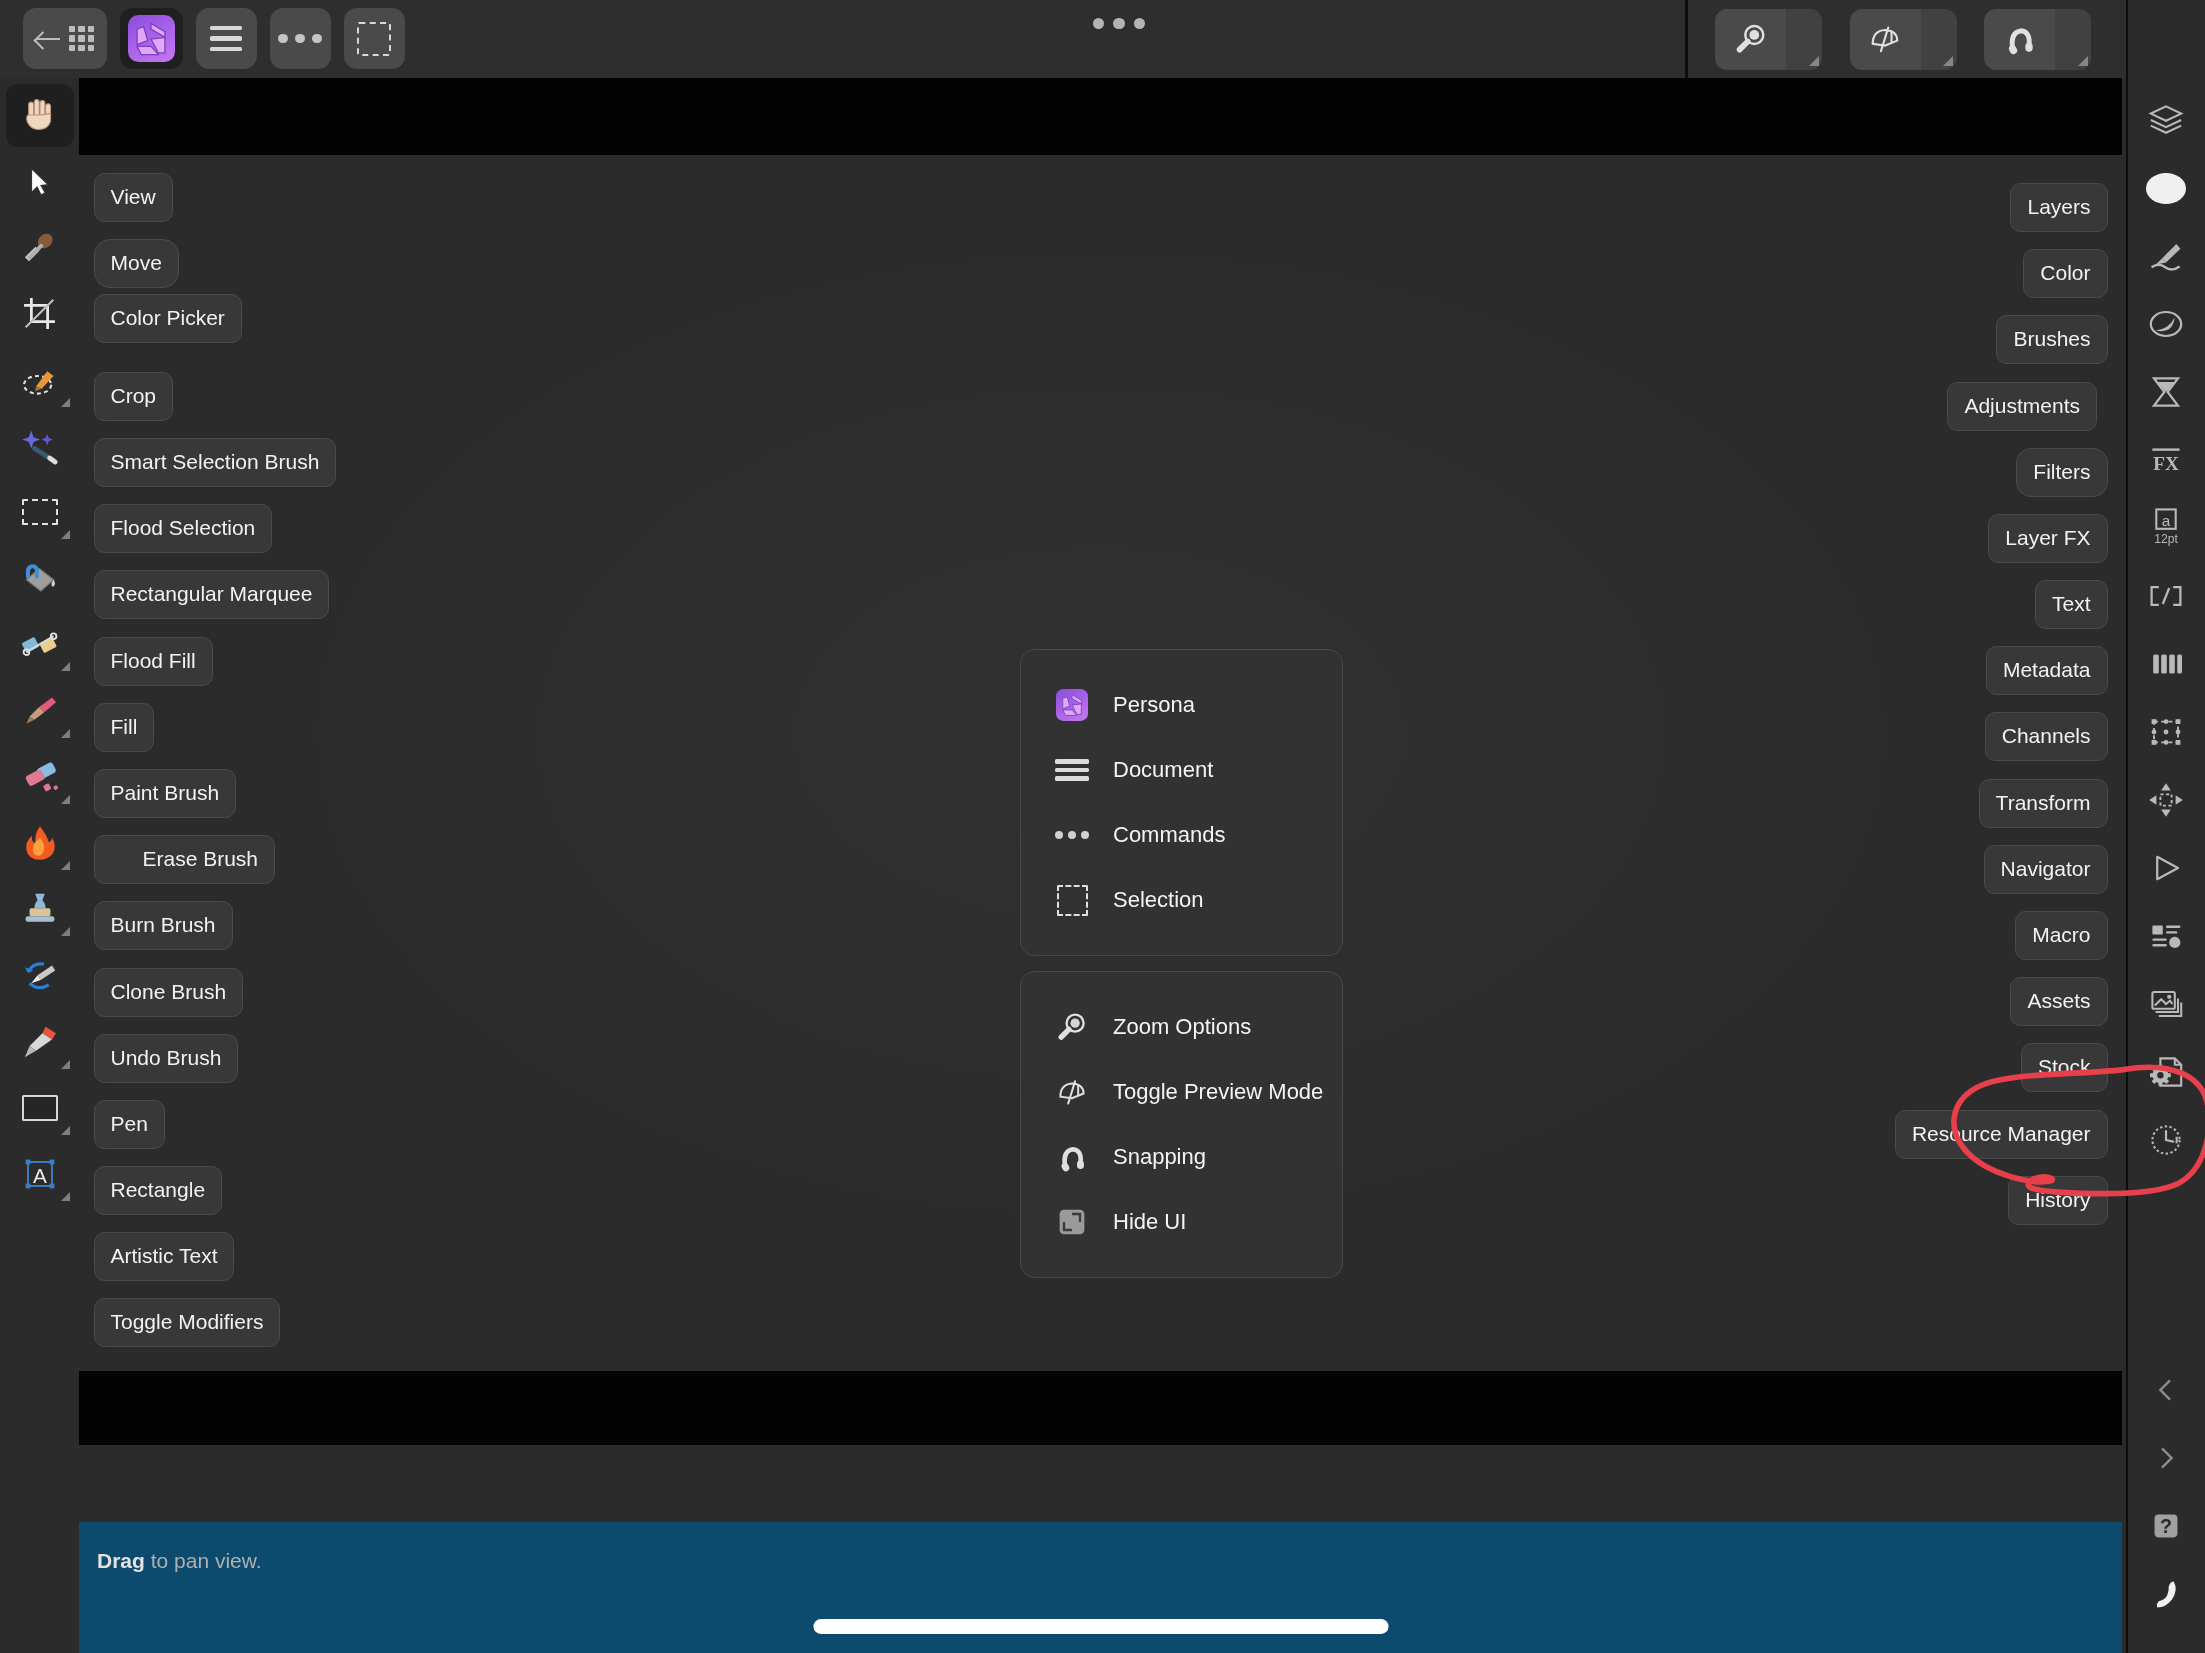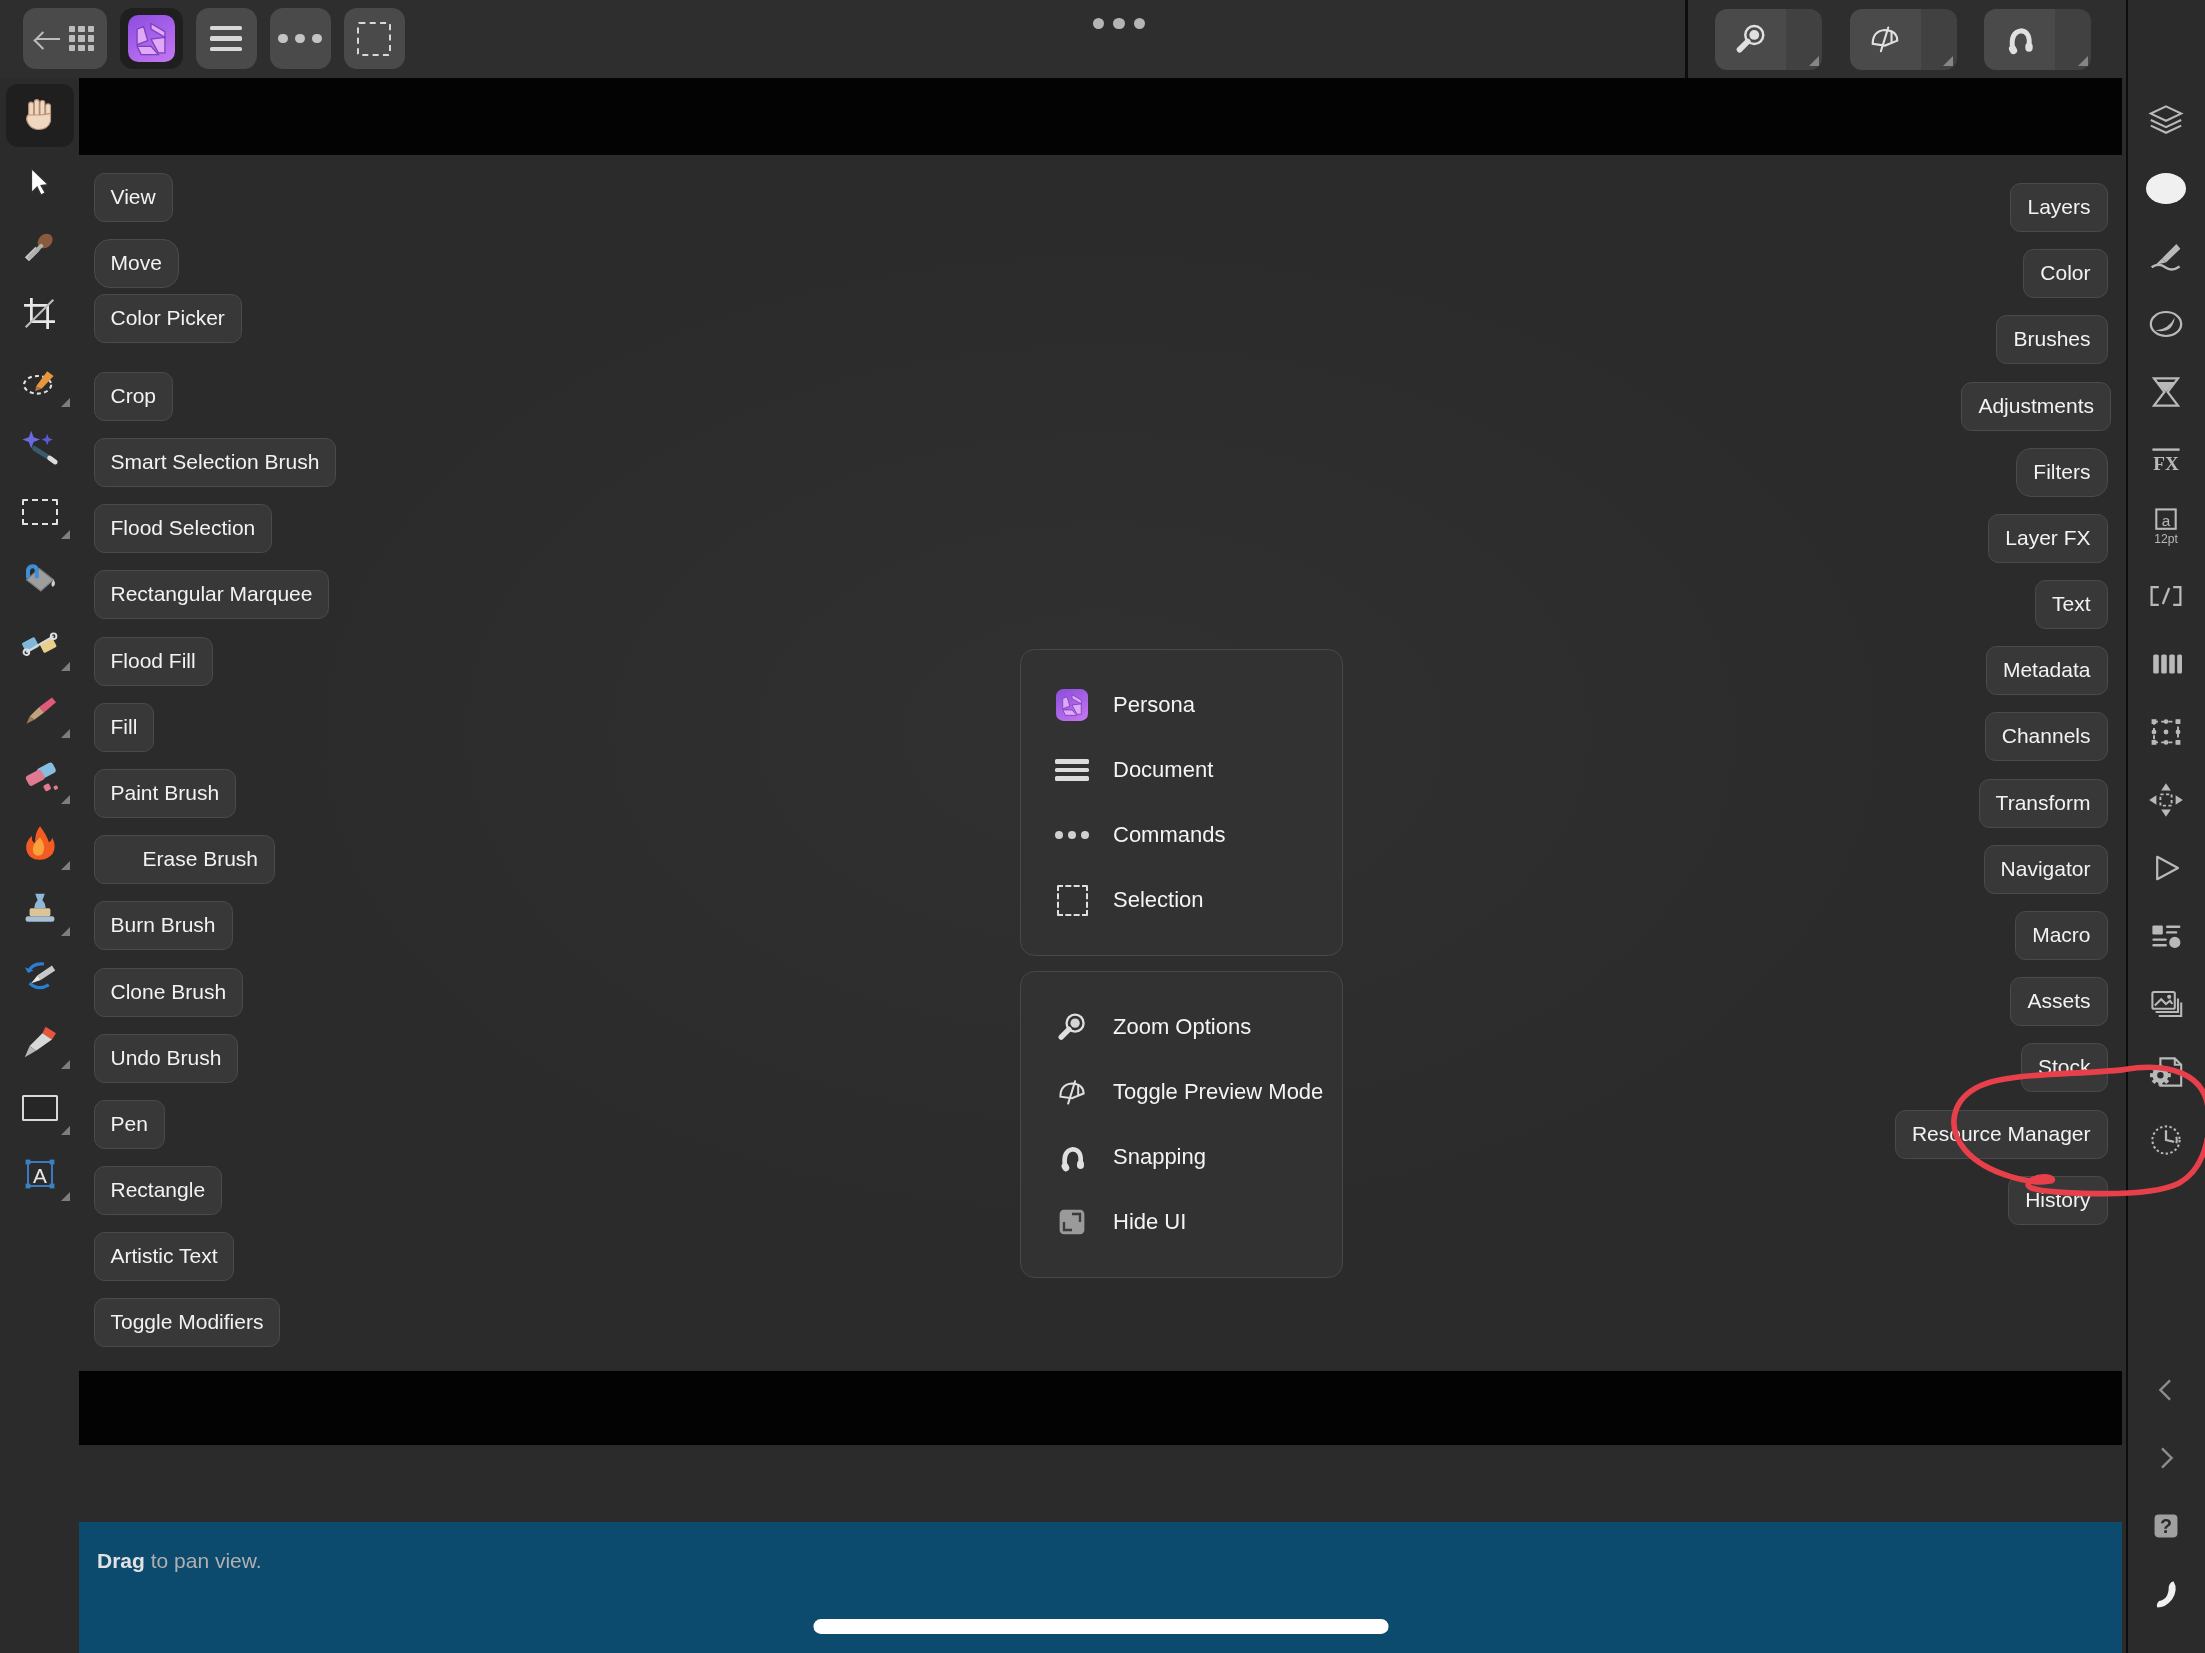--- a/index.html
+++ b/index.html
@@ -442,21 +442,21 @@
         <div class="pill left" style="left: 14.5px; top: 956px;">Undo Brush</div>
         <div class="pill left" style="left: 14.5px; top: 1022px;">Pen</div>
         <div class="pill left" style="left: 14.5px; top: 1088px;">Rectangle</div>
         <div class="pill left" style="left: 14.5px; top: 1154px;">Artistic Text</div>
       </div>
 
     <div id="right-pills">
         <div class="pill right" style="right: 14.5px; top: 105px;">Layers</div>
         <div class="pill right" style="right: 14.5px; top: 171px;">Color</div>
         <div class="pill right" style="right: 14.5px; top: 237px;">Brushes</div>
-        <div class="pill right" style="right: 11px; top: 304px;">Adjustments</div>
+        <div class="pill right" style="right: 25px; top: 304px;">Adjustments</div>
         <div class="pill right" style="right: 14.5px; top: 370px; border-radius: 15px;">Filters</div>
         <div class="pill right" style="right: 14.5px; top: 436px;">Layer FX</div>
         <div class="pill right" style="right: 14.5px; top: 502px;">Text</div>
         <div class="pill right" style="right: 14.5px; top: 568px;">Metadata</div>
         <div class="pill right" style="right: 14.5px; top: 634px;">Channels</div>
         <div class="pill right" style="right: 14.5px; top: 701px;">Transform</div>
         <div class="pill right" style="right: 14.5px; top: 767px;">Navigator</div>
         <div class="pill right" style="right: 14.5px; top: 833px;">Macro</div>
         <div class="pill right" style="right: 14.5px; top: 899px;">Assets</div>
         <div class="pill right" style="right: 14.5px; top: 965px;">Stock</div>

